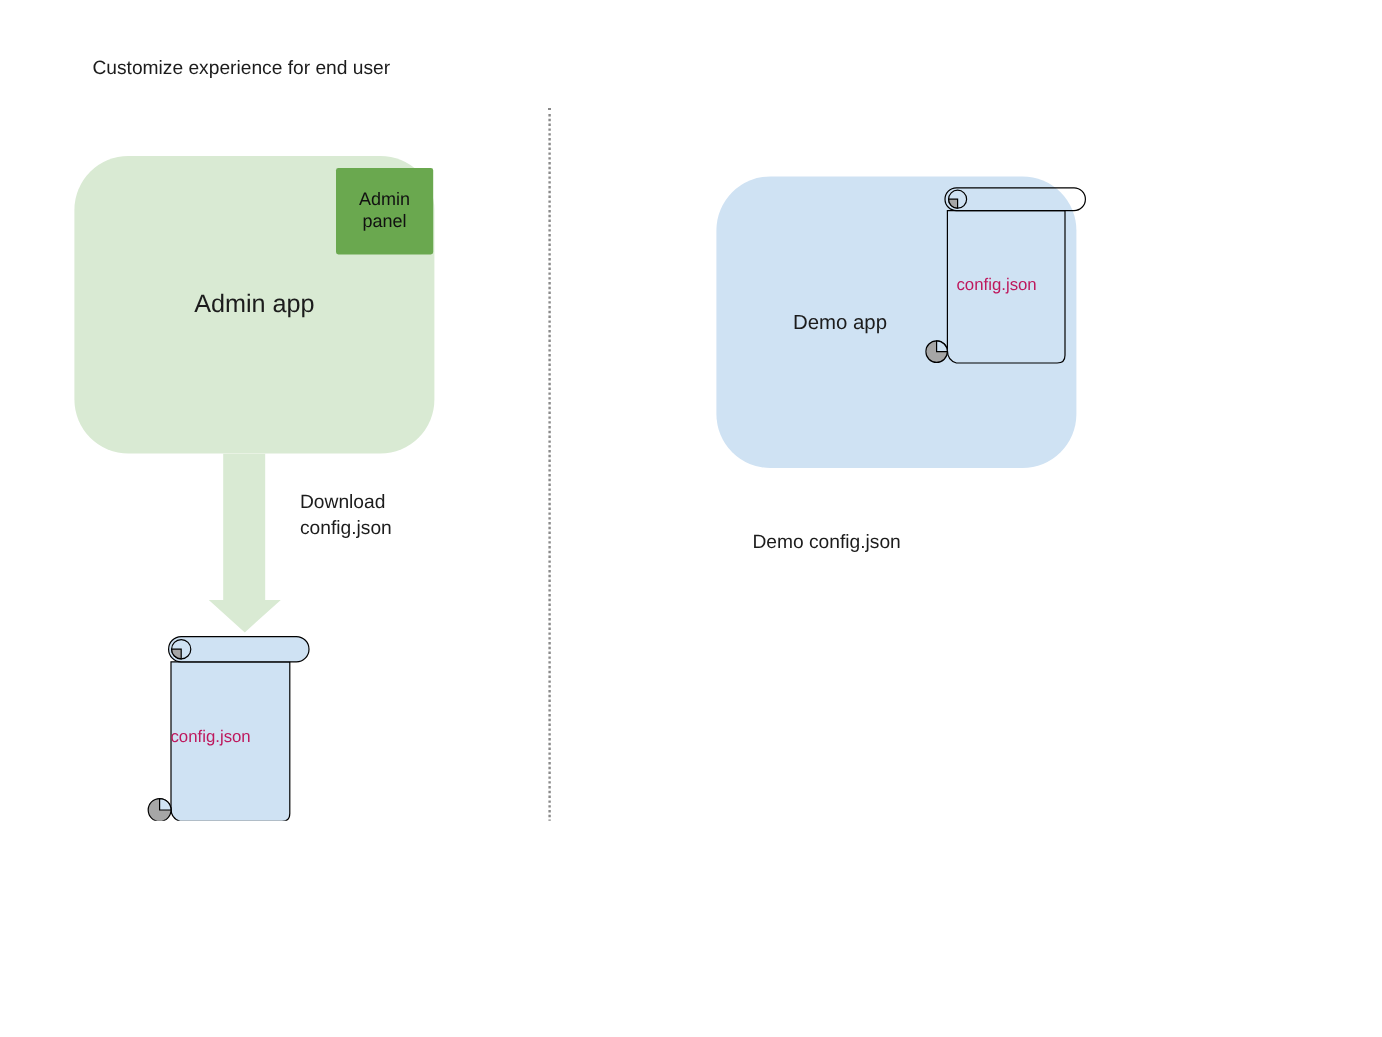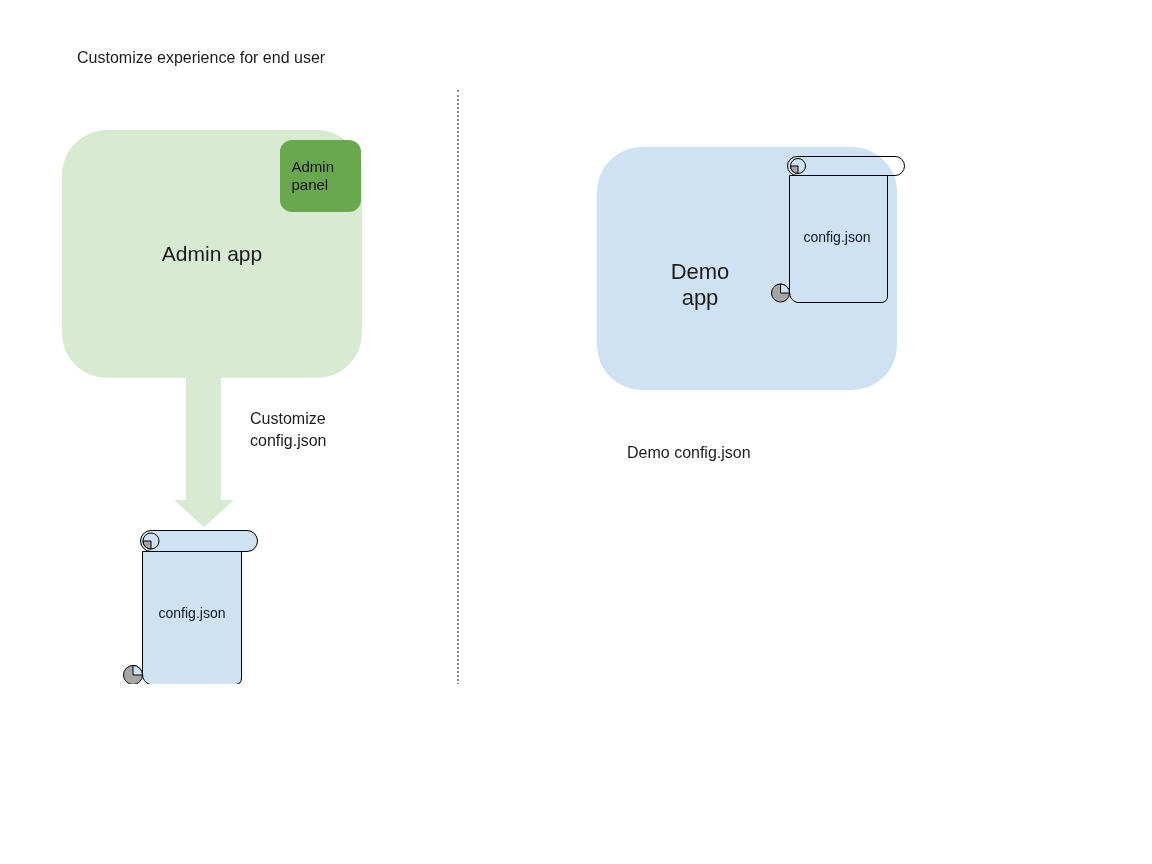--- a/index.html
+++ b/index.html
@@ -34,66 +34,65 @@
   }
   .admin-app-label{
     font-size:21px;
     color:#1c1c1c;
   }
   .admin-panel{
     position:absolute;
     top:10px; right:1px;
     width:81px; height:72px;
     background:var(--dark-green,#6aa84f);
-    border-radius:12px;
+    border-radius:2px;
     display:flex;
     align-items:center;
     justify-content:center;
-    text-align:left;
+    text-align:center;
   }
   .admin-panel-label{
     font-size:15px;
     line-height:18px;
     width:58px;
     color:#111111;
   }
   
   .arrow-svg{ left:170px; top:378px; }
   
   .download-label{
     left:250px; top:408px;
     width:104px;
     font-size:16px;
     line-height:22px;
   }
   
   .file-label{
     font-size:14px;
-    text-align:center;
-    color:#0f172a;
+    color:#be185d;
   }
   .file-label-left{ left:142px; top:605px; width:100px; }
   .file-label-right{ left:797px; top:229px; width:80px; }
   
   .divider{
     left:457px; top:90px;
     width:0; height:595px;
     border-left:2px dotted var(--divider-gray,#8a8a8a);
   }
   
   .demo-box{
     left:597px; top:147px;
     width:300px; height:243px;
     background:var(--light-blue,#cfe2f3);
     border-radius:45px;
   }
   .demo-label{
     left:652px; top:259px;
     width:96px;
-    font-size:22px;
+    font-size:17px;
     text-align:center;
   }
   .caption{
     left:627px; top:444px;
     font-size:16px;
     white-space:nowrap;
   }
   .scroll-left-svg{ left:120px; top:528px; }
   .scroll-right-svg{ left:771px; top:154px; }
 </style>
@@ -108,21 +107,21 @@
     <span class="admin-app-label">Admin app</span>
     <div class="admin-panel">
       <span class="admin-panel-label">Admin panel</span>
     </div>
   </div>
 
   <svg class="abs arrow-svg" width="68" height="150" viewBox="0 0 68 150">
     <polygon points="16,0 51,0 51,122 64,122 34,149 4,122 16,122" style="fill:var(--light-green,#d9ead3);"></polygon>
   </svg>
 
-  <div class="abs download-label">Customize config.json</div>
+  <div class="abs download-label">Download config.json</div>
 
   <svg class="abs scroll-left-svg" width="142" height="160" viewBox="0 0 142 160">
 
     <path d="M22.5,23.5 H121.5 V150 Q121.5,156.5 115,156.5 H30 Q22.5,154 22.5,146 Z" style="fill:var(--light-blue,#cfe2f3); stroke:var(--outline,#000); stroke-width:1;"></path>
 
     <rect x="20.5" y="2.5" width="117" height="21" rx="10.5" style="fill:var(--light-blue,#cfe2f3); stroke:var(--outline,#000); stroke-width:1;"></rect>
 
     <circle cx="31" cy="13" r="8" style="fill:var(--light-blue,#cfe2f3); stroke:var(--outline,#000); stroke-width:1;"></circle>
     <path d="M23,13 A8,8 0 0 0 31,21 L31,13 Z" style="fill:var(--curl-gray,#a6a6a6); stroke:var(--outline,#000); stroke-width:1;"></path>
 

